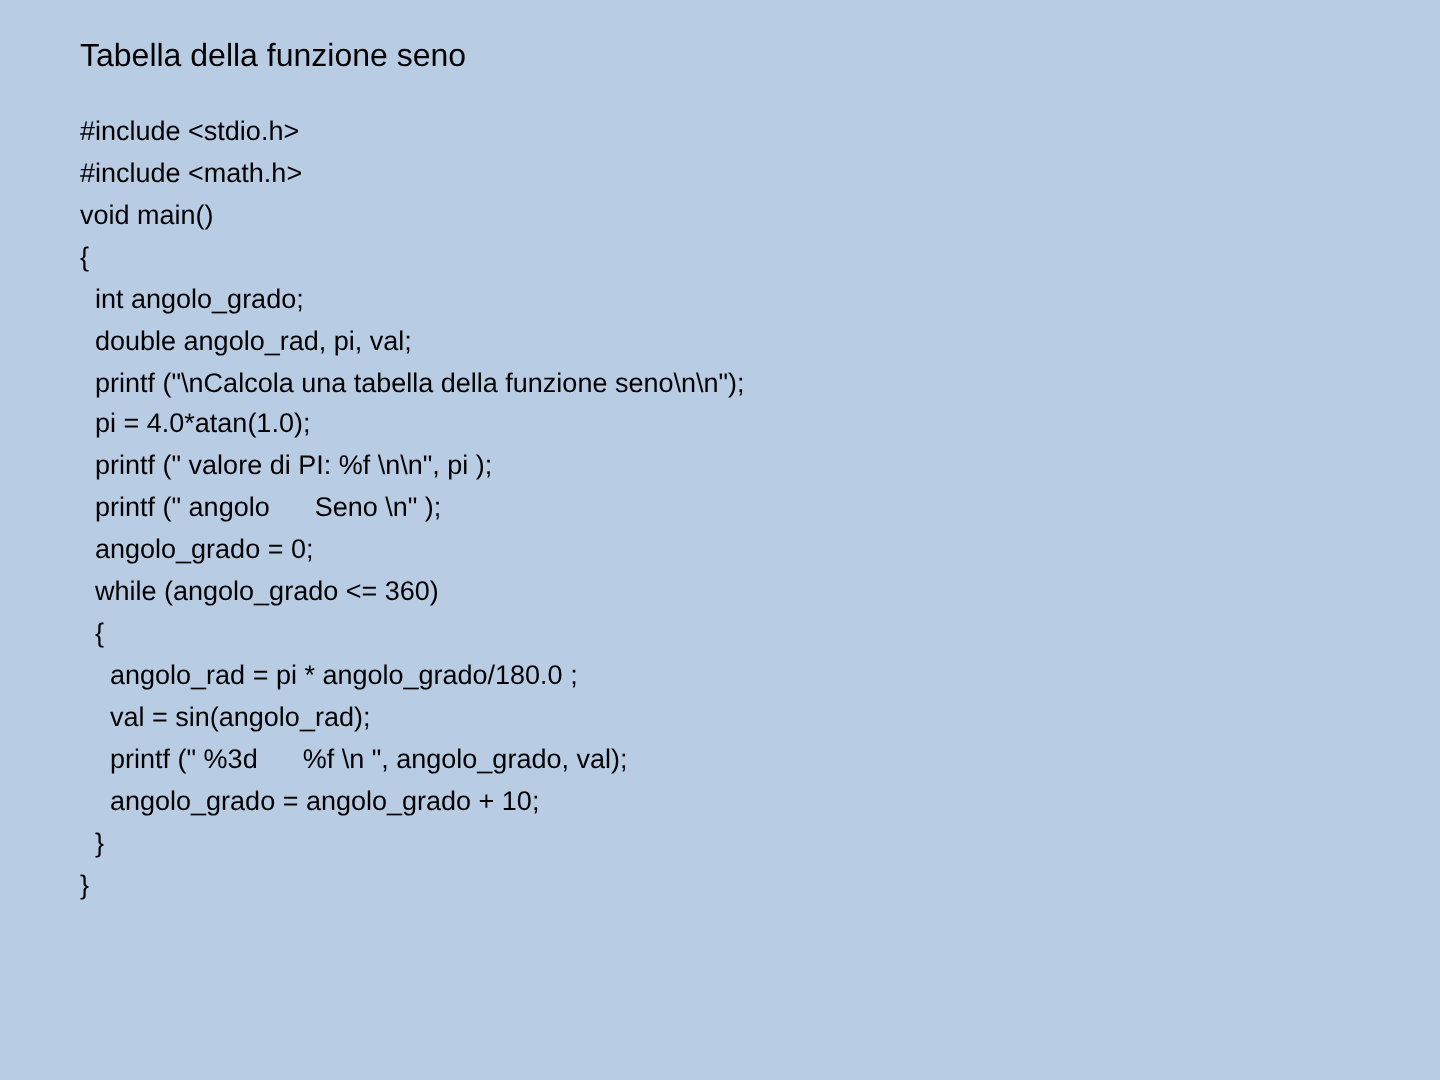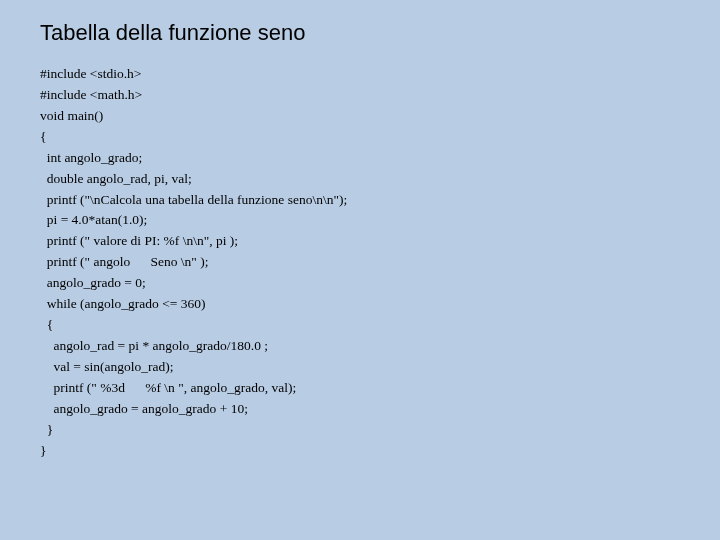--- a/index.html
+++ b/index.html
@@ -18,30 +18,30 @@
 
     .page-container {
       width: 720px;
       height: 540px;
       background-color: #b8cce4;
       padding: 20px 30px;
     }
 
     .title {
       font-family: Arial, sans-serif;
-      font-size: 22px;
+      font-size: 16px;
       font-weight: normal;
       color: #000;
       margin-bottom: 18px;
       padding-left: 10px;
     }
 
     .code-block {
       background-color: #b8cce4;
-      font-family: Liberation Serif, serif;
+      font-family: Liberation Sans, sans-serif;
       font-size: 13.5px;
       color: #000;
       line-height: 1.55;
       padding-left: 10px;
       white-space: pre;
     }
   </style>
 </head>
 <body>
 

